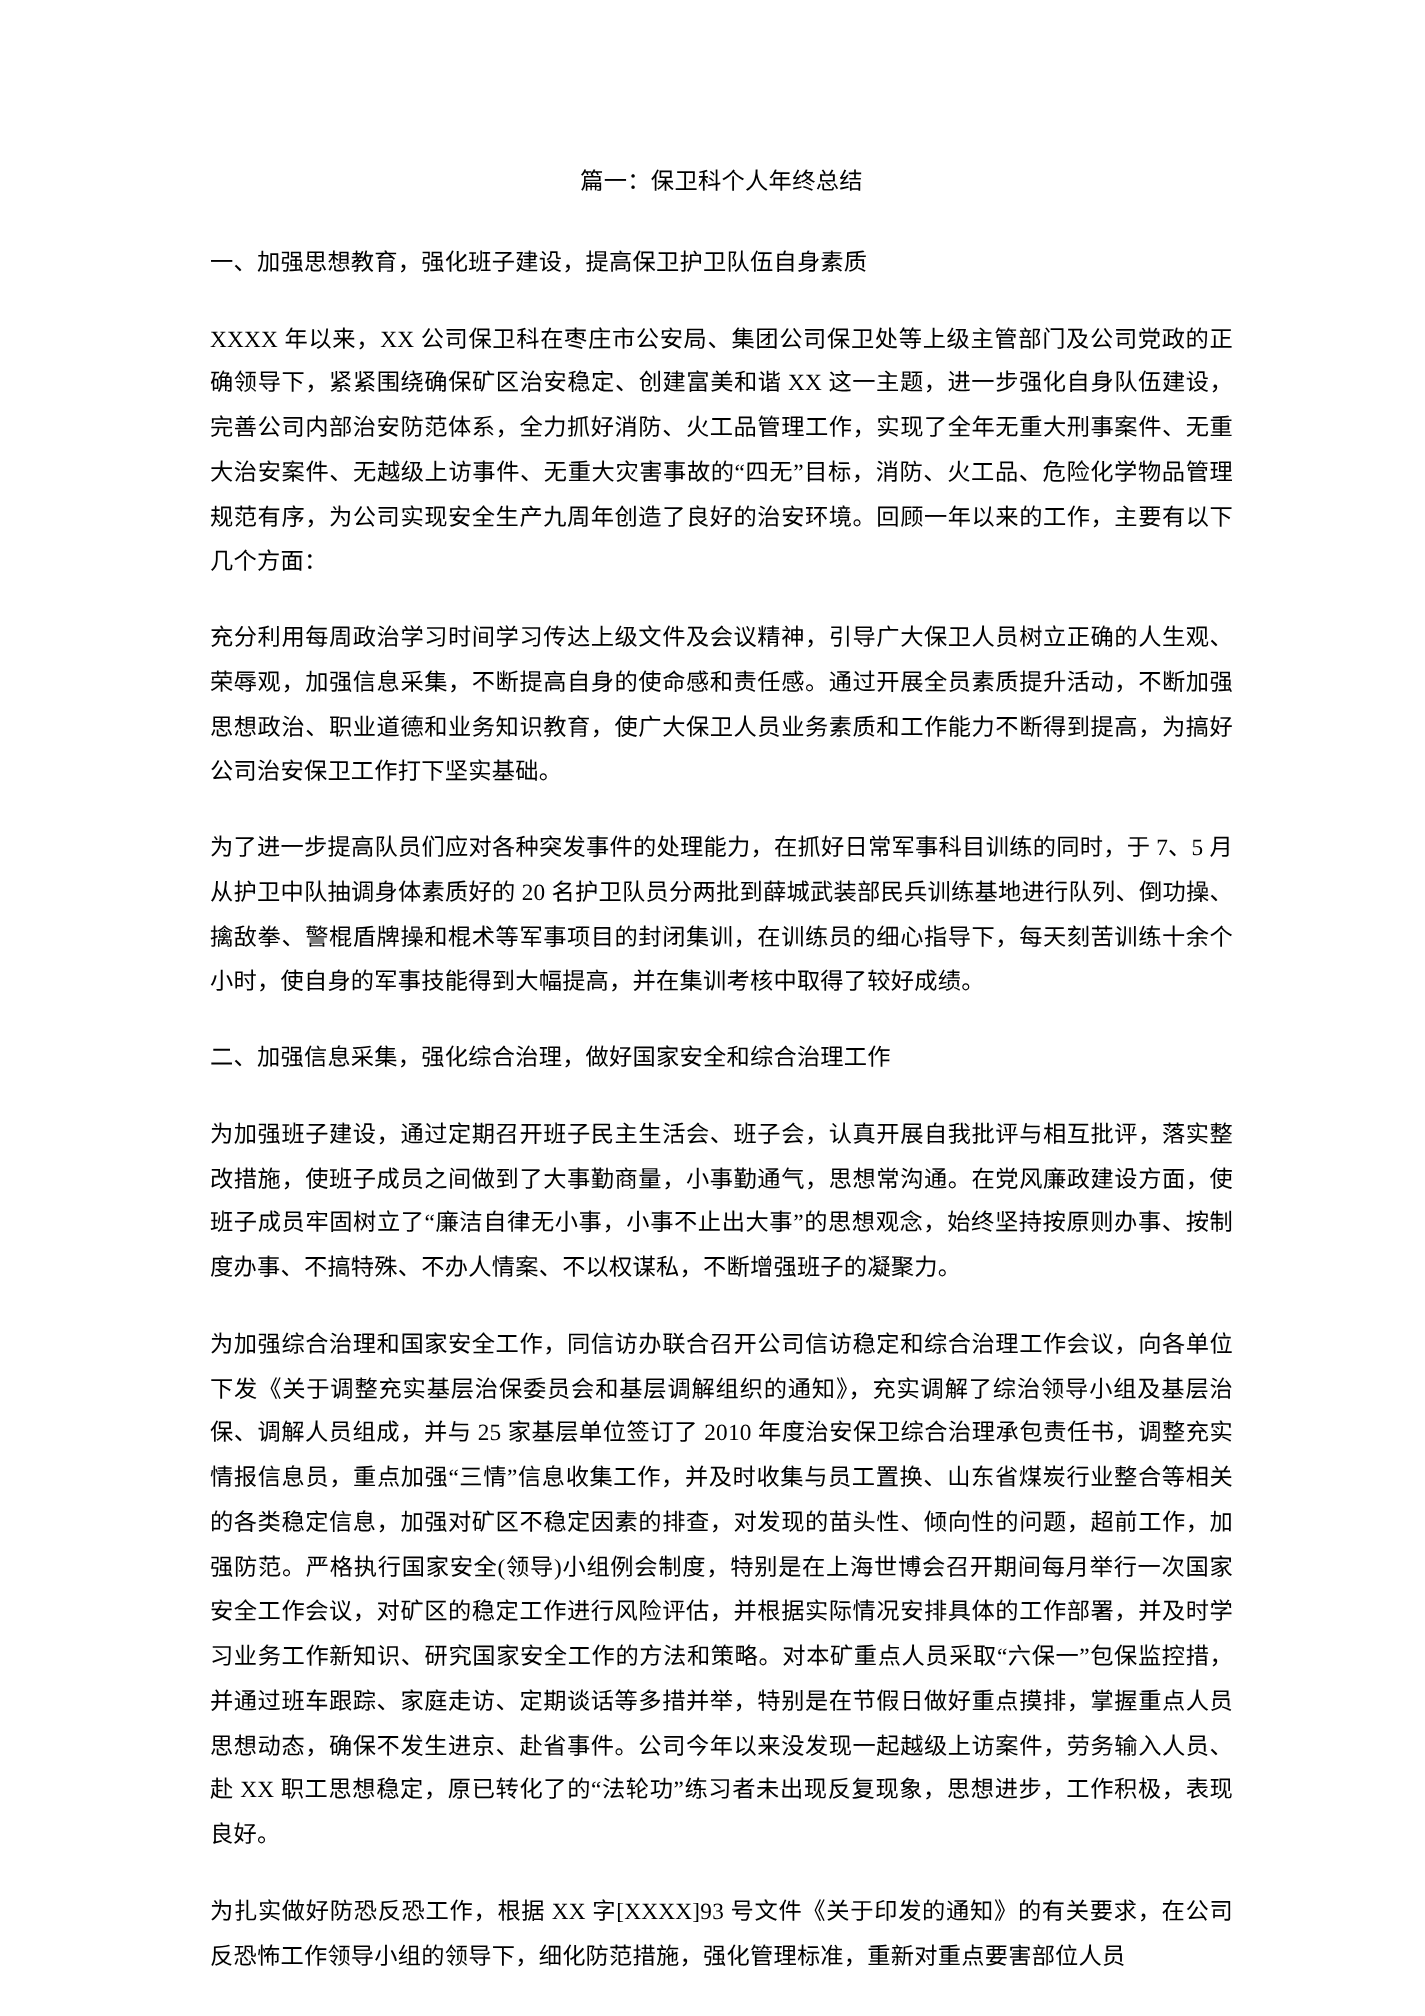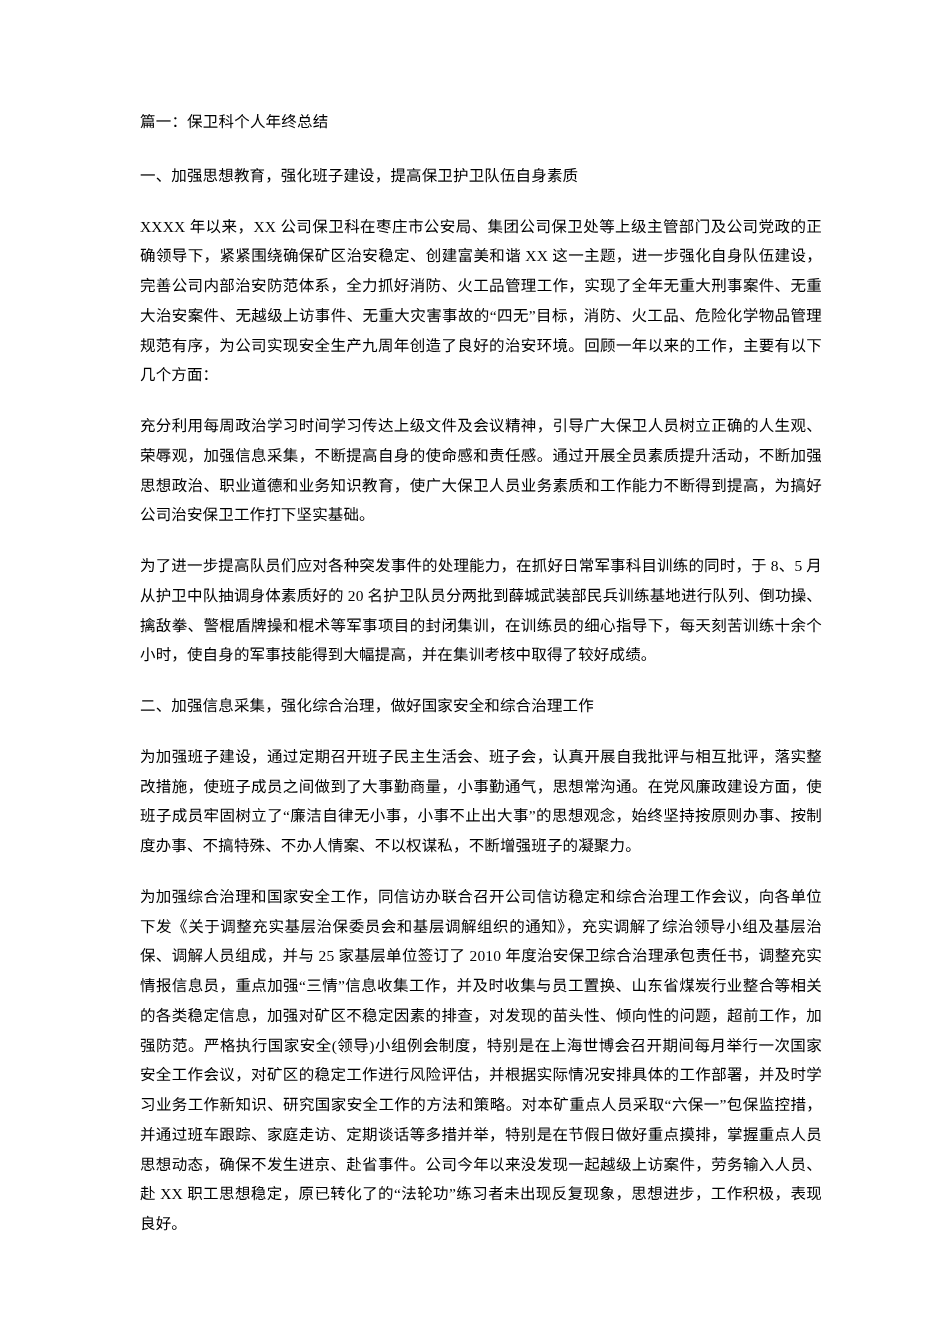--- a/index.html
+++ b/index.html
@@ -22,20 +22,21 @@
     box-sizing: border-box;
     padding: 110px 128px 40px 140px;
     background: #ffffff;
   }
   .doc-title {
     font-size: 15.5px;
     line-height: 1.6;
     margin: 0 0 26px 0;
     letter-spacing: 0.2px;
     font-weight: normal;
+    text-align: center;
   }
   .para {
     font-size: 15.5px;
     line-height: 1.92;
     margin: 0 0 21px 0;
     text-align: justify;
     text-justify: inter-ideograph;
     letter-spacing: 0.15px;
   }
   .para.heading {
@@ -46,19 +47,20 @@
 <body>
 
 <div class="page">
 
   <h1 class="doc-title">篇一：保卫科个人年终总结</h1>
 
   <div id="body-content">
       <p class="para heading">一、加强思想教育，强化班子建设，提高保卫护卫队伍自身素质</p>
       <p class="para">XXXX 年以来，XX 公司保卫科在枣庄市公安局、集团公司保卫处等上级主管部门及公司党政的正确领导下，紧紧围绕确保矿区治安稳定、创建富美和谐 XX 这一主题，进一步强化自身队伍建设，完善公司内部治安防范体系，全力抓好消防、火工品管理工作，实现了全年无重大刑事案件、无重大治安案件、无越级上访事件、无重大灾害事故的“四无”目标，消防、火工品、危险化学物品管理规范有序，为公司实现安全生产九周年创造了良好的治安环境。回顾一年以来的工作，主要有以下几个方面：</p>
       <p class="para">充分利用每周政治学习时间学习传达上级文件及会议精神，引导广大保卫人员树立正确的人生观、荣辱观，加强信息采集，不断提高自身的使命感和责任感。通过开展全员素质提升活动，不断加强思想政治、职业道德和业务知识教育，使广大保卫人员业务素质和工作能力不断得到提高，为搞好公司治安保卫工作打下坚实基础。</p>
-      <p class="para">为了进一步提高队员们应对各种突发事件的处理能力，在抓好日常军事科目训练的同时，于 8、5 月从护卫中队抽调身体素质好的 20 名护卫队员分两批到薛城武装部民兵训练基地进行队列、倒功操、擒敌拳、警棍盾牌操和棍术等军事项目的封闭集训，在训练员的细心指导下，每天刻苦训练十余个小时，使自身的军事技能得到大幅提高，并在集训考核中取得了较好成绩。</p>
+      <p class="para">为了进一步提高队员们应对各种突发事件的处理能力，在抓好日常军事科目训练的同时，于 7、5 月从护卫中队抽调身体素质好的 20 名护卫队员分两批到薛城武装部民兵训练基地进行队列、倒功操、擒敌拳、警棍盾牌操和棍术等军事项目的封闭集训，在训练员的细心指导下，每天刻苦训练十余个小时，使自身的军事技能得到大幅提高，并在集训考核中取得了较好成绩。</p>
       <p class="para heading">二、加强信息采集，强化综合治理，做好国家安全和综合治理工作</p>
       <p class="para">为加强班子建设，通过定期召开班子民主生活会、班子会，认真开展自我批评与相互批评，落实整改措施，使班子成员之间做到了大事勤商量，小事勤通气，思想常沟通。在党风廉政建设方面，使班子成员牢固树立了“廉洁自律无小事，小事不止出大事”的思想观念，始终坚持按原则办事、按制度办事、不搞特殊、不办人情案、不以权谋私，不断增强班子的凝聚力。</p>
       <p class="para">为加强综合治理和国家安全工作，同信访办联合召开公司信访稳定和综合治理工作会议，向各单位下发《关于调整充实基层治保委员会和基层调解组织的通知》，充实调解了综治领导小组及基层治保、调解人员组成，并与 25 家基层单位签订了 2010 年度治安保卫综合治理承包责任书，调整充实情报信息员，重点加强“三情”信息收集工作，并及时收集与员工置换、山东省煤炭行业整合等相关的各类稳定信息，加强对矿区不稳定因素的排查，对发现的苗头性、倾向性的问题，超前工作，加强防范。严格执行国家安全(领导)小组例会制度，特别是在上海世博会召开期间每月举行一次国家安全工作会议，对矿区的稳定工作进行风险评估，并根据实际情况安排具体的工作部署，并及时学习业务工作新知识、研究国家安全工作的方法和策略。对本矿重点人员采取“六保一”包保监控措，并通过班车跟踪、家庭走访、定期谈话等多措并举，特别是在节假日做好重点摸排，掌握重点人员思想动态，确保不发生进京、赴省事件。公司今年以来没发现一起越级上访案件，劳务输入人员、赴 XX 职工思想稳定，原已转化了的“法轮功”练习者未出现反复现象，思想进步，工作积极，表现良好。</p>
+      <p class="para">为扎实做好防恐反恐工作，根据 XX 字[XXXX]93 号文件《关于印发的通知》的有关要求，在公司反恐怖工作领导小组的领导下，细化防范措施，强化管理标准，重新对重点要害部位人员</p>
     </div>
 
 </div>
 
 </body></html>

